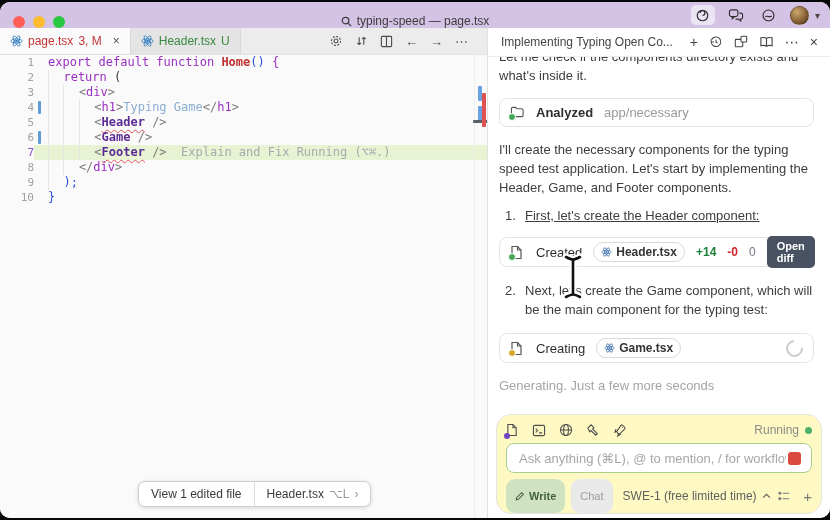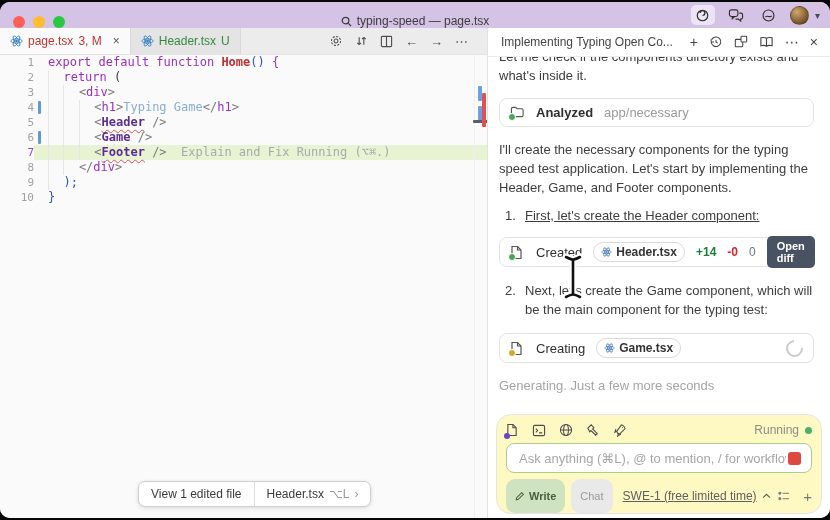--- a/index.html
+++ b/index.html
@@ -84,21 +84,21 @@
   .c-status{margin-left:auto;display:flex;align-items:center;gap:6px;font-size:12px;color:#8a8a8a;}
   .gdot{width:7px;height:7px;border-radius:50%;background:#4db06a;}
   .c-input{margin-top:3px;height:30px;background:#fff;border:1.5px solid #a8cf8c;border-radius:8px;display:flex;align-items:center;padding:0 10px;box-sizing:border-box;}
   .c-input input{flex:1;border:none;outline:none;font-size:13px;color:#444;background:transparent;font-family:"Liberation Sans",sans-serif;}
   .c-input input::placeholder{color:#a6a6a6;}
   .stop{width:13px;height:13px;background:#da4a3f;border-radius:3px;flex:none;}
   .c-bottom{display:flex;align-items:center;margin-top:6px;gap:6px;}
   .pill{display:flex;align-items:center;gap:4px;height:34px;border-radius:9px;padding:0 9px;font-size:11px;font-weight:bold;}
   .pill.write{background:#cfe3c0;color:#44613f;}
   .pill.chat{background:#e9e9e9;color:#9b9b9b;font-weight:normal;}
-  .model{font-size:12px;color:#5f5f5f;margin-left:4px;display:flex;align-items:center;gap:5px;text-decoration:underline;}
+  .model{font-size:12px;color:#5f5f5f;margin-left:4px;display:flex;align-items:center;gap:5px;}
   .c-right{margin-left:auto;display:flex;align-items:center;gap:12px;color:#777;}
   
   .mcursor{position:absolute;left:560px;top:250px;z-index:9;}
   svg{display:block;}
 </style>
 </head>
 <body>
 
 <div class="win">
 

